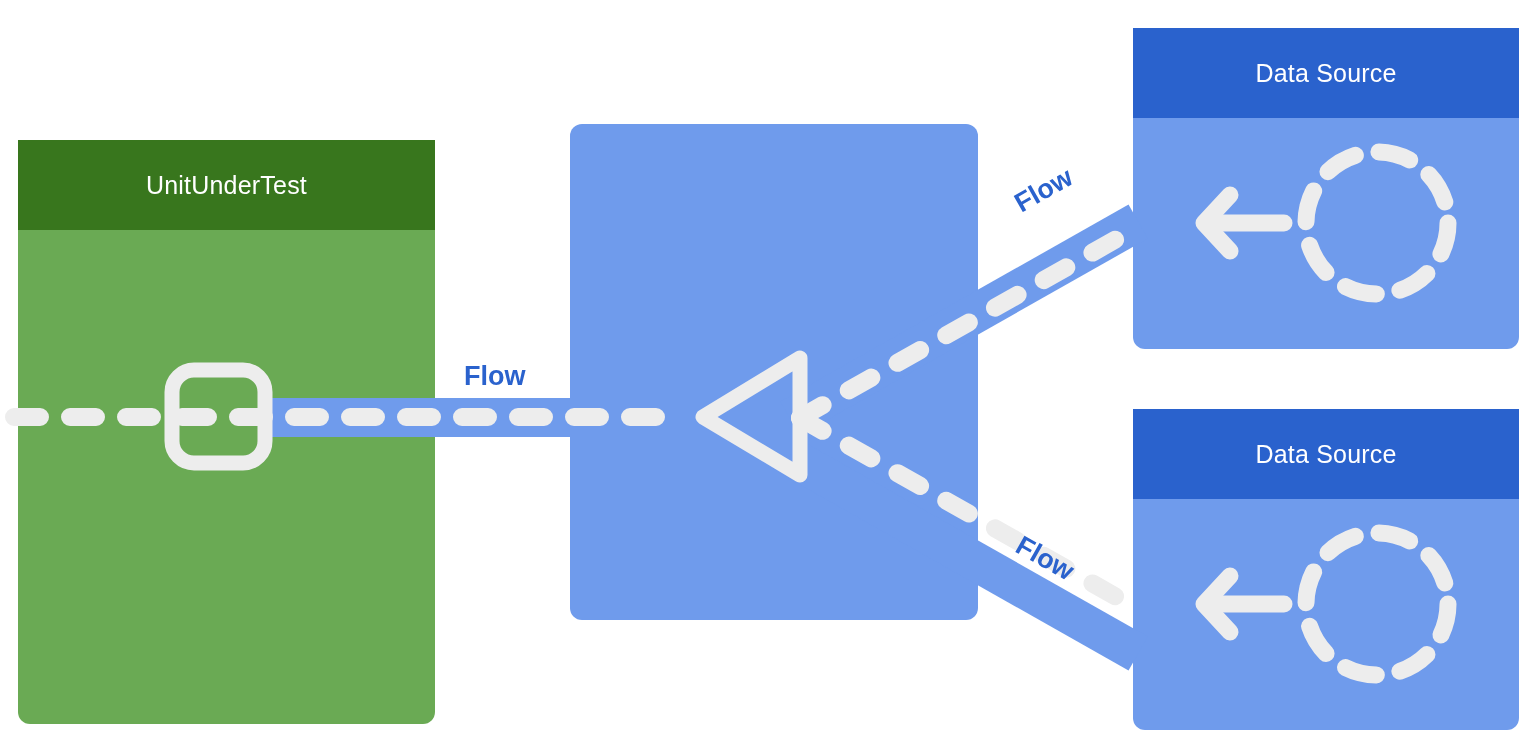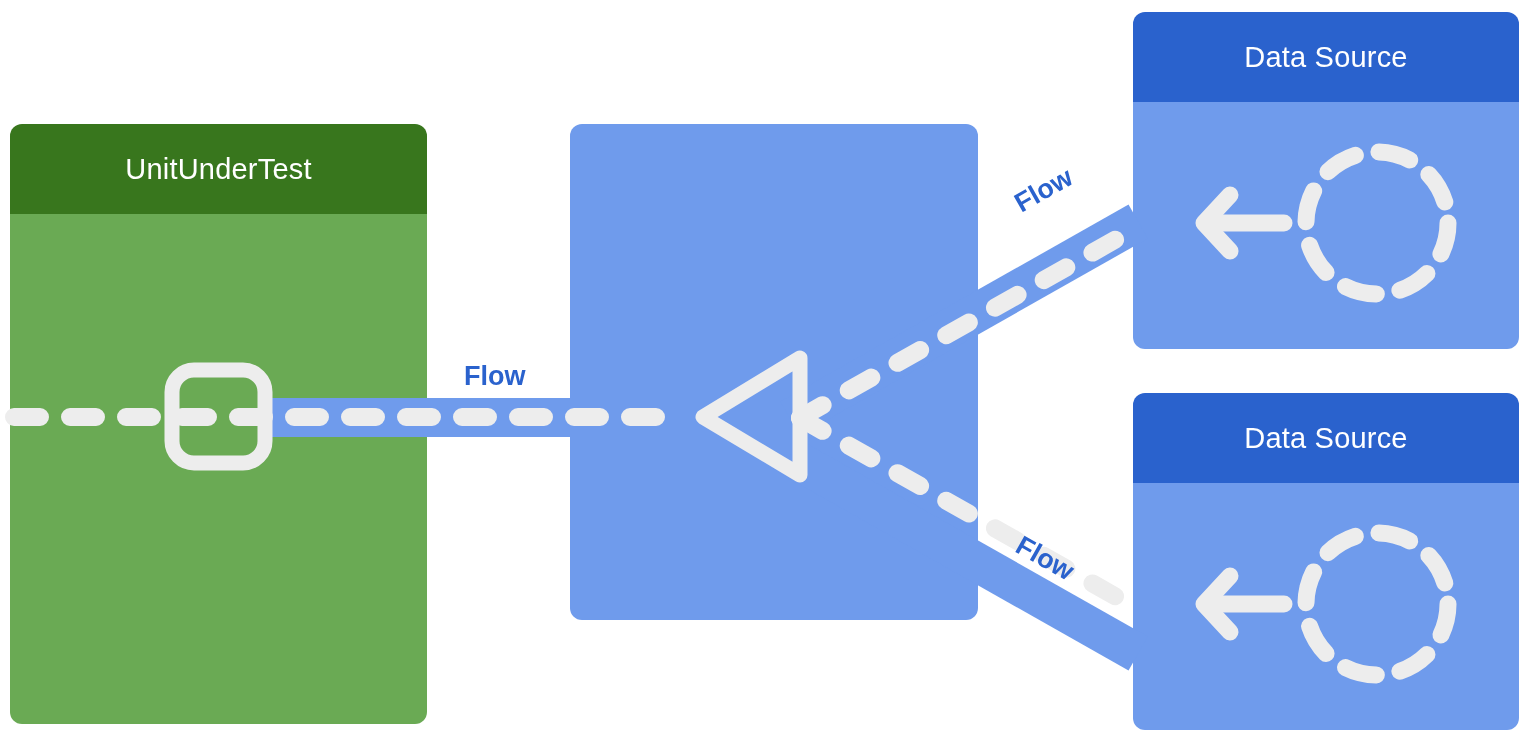--- a/index.html
+++ b/index.html
@@ -8,26 +8,27 @@
     background:#ffffff;
     font-family:"Liberation Sans", sans-serif;
     overflow:hidden;
   }
   #stage{position:relative;width:1519px;height:741px;}
 
   
   .card{position:absolute;border-radius:12px;overflow:hidden;display:flex;flex-direction:column;}
   .card-header{
     display:flex;align-items:center;justify-content:center;
-    color:#ffffff;font-size:29px;font-weight:400;letter-spacing:0.2px;
+    color:#ffffff;font-size:25px;font-weight:400;letter-spacing:0.2px;
     line-height:1;
+    margin-top:16px;
   }
   .card-body{flex:1;position:relative;}
 
-  #card-unit{left:10px;top:124px;width:417px;height:600px;}
+  #card-unit{left:18px;top:124px;width:417px;height:600px;}
   #card-unit .card-header{height:90px;background:#38761D;}
   #card-unit .card-body{background:#6AAA54;}
 
   #card-repo{left:570px;top:124px;width:408px;height:496px;}
   #card-repo .card-header{height:90px;background:#2A62CD;}
   #card-repo .card-body{background:#6F9BEC;}
 
   #card-ds-top{left:1133px;top:12px;width:386px;height:337px;}
   #card-ds-top .card-header{height:90px;background:#2A62CD;}
   #card-ds-top .card-body{background:#6F9BEC;}

